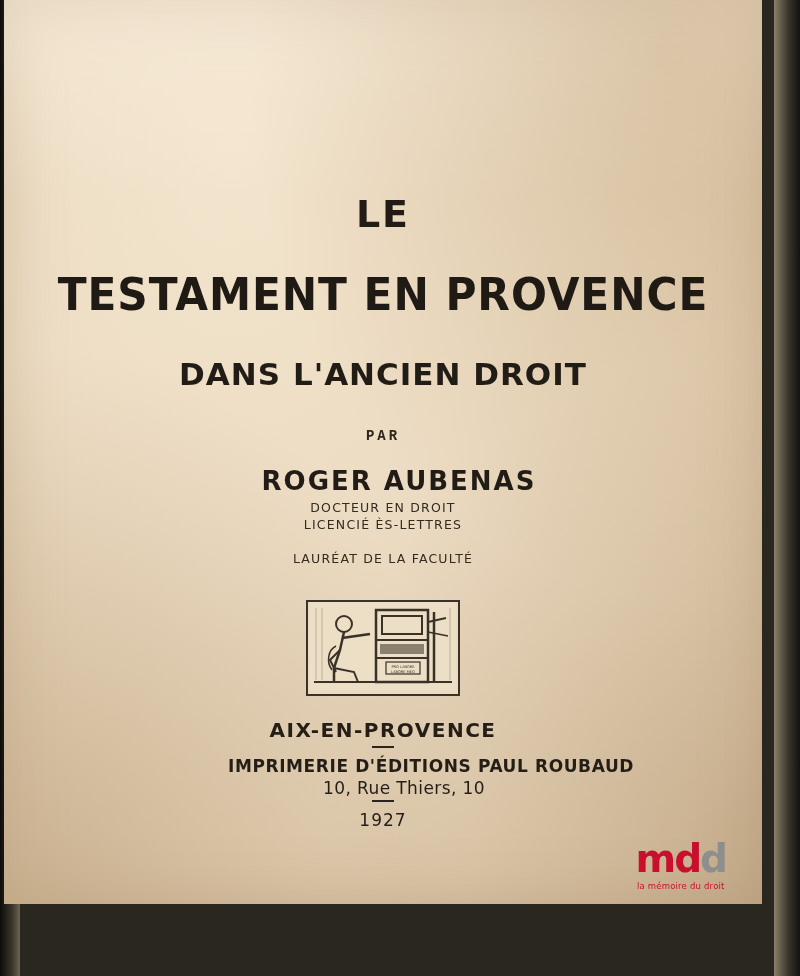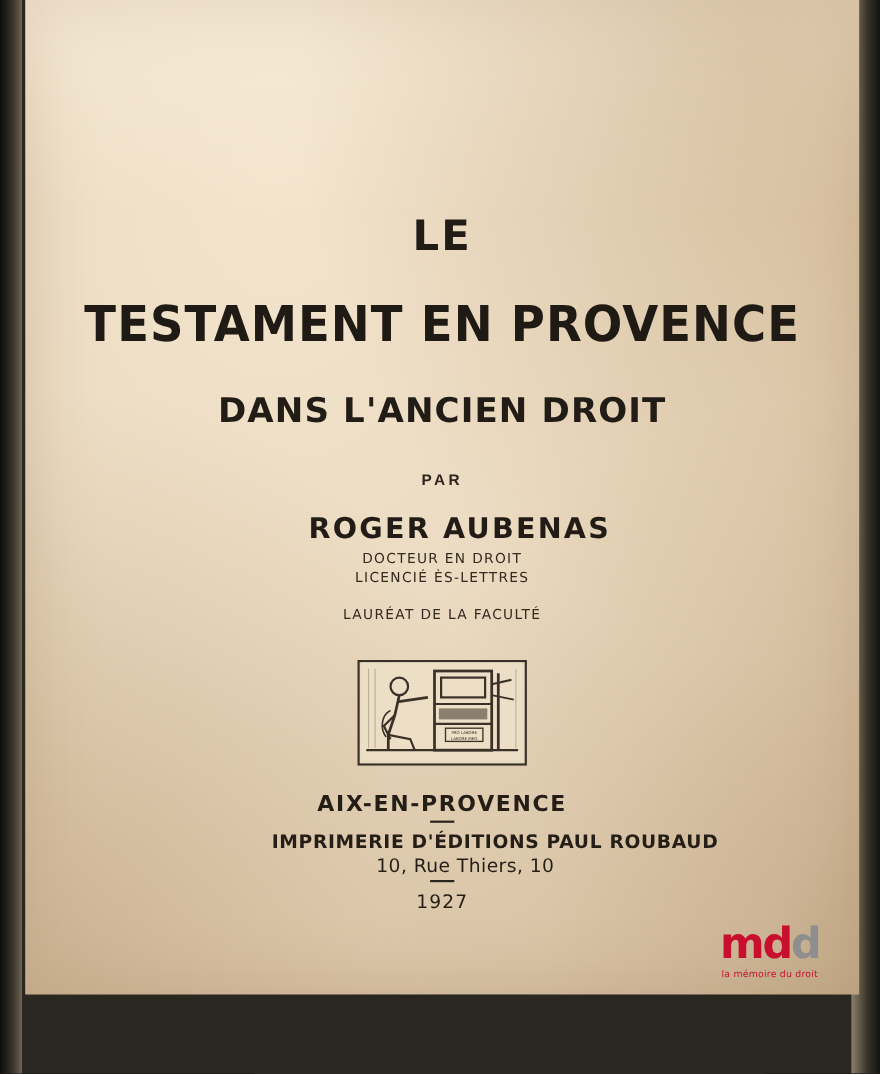--- a/index.html
+++ b/index.html
@@ -27,21 +27,21 @@
     background: linear-gradient(to right, #0d0c0a 0%, #3b362c 60%, #6d6453 100%);
   }
   .gutter-right {
     position: absolute;
     right: 0; top: 0;
     width: 26px; height: 976px;
     background: linear-gradient(to left, #141310 0%, #3a352b 45%, #8a8068 100%);
   }
   .paper {
     position: absolute;
-    left: 23px;
+    left: 4px;
     top: 0px;
     width: 758px;
     height: 904px;
     background:
       radial-gradient(ellipse at 30% 18%, #f3e4cd 0%, #ecdcc3 38%, #e3d0b4 65%, #d8c3a4 88%, #cdb695 100%);
     box-shadow: inset 0 0 60px rgba(160,130,95,0.35);
   }
   
   .paper::before {
     content: "";
@@ -86,21 +86,21 @@
     top: 356px; left: 0; width: 758px;
     font-family: "DejaVu Sans", sans-serif;
     font-weight: bold;
     font-size: 31px;
     letter-spacing: 1px;
     color: #221c16;
   }
   .by-word {
     position: absolute;
     top: 428px; left: 0; width: 758px;
-    font-family: Liberation Sans, sans-serif;
+    font-family: Liberation Mono, monospace;
     font-weight: bold;
     font-size: 14px;
     letter-spacing: 3px;
     color: #2e261d;
   }
   .author {
     position: absolute;
     top: 466px; left: 0; width: 758px;
     font-family: "DejaVu Sans", sans-serif;
     font-weight: bold;

